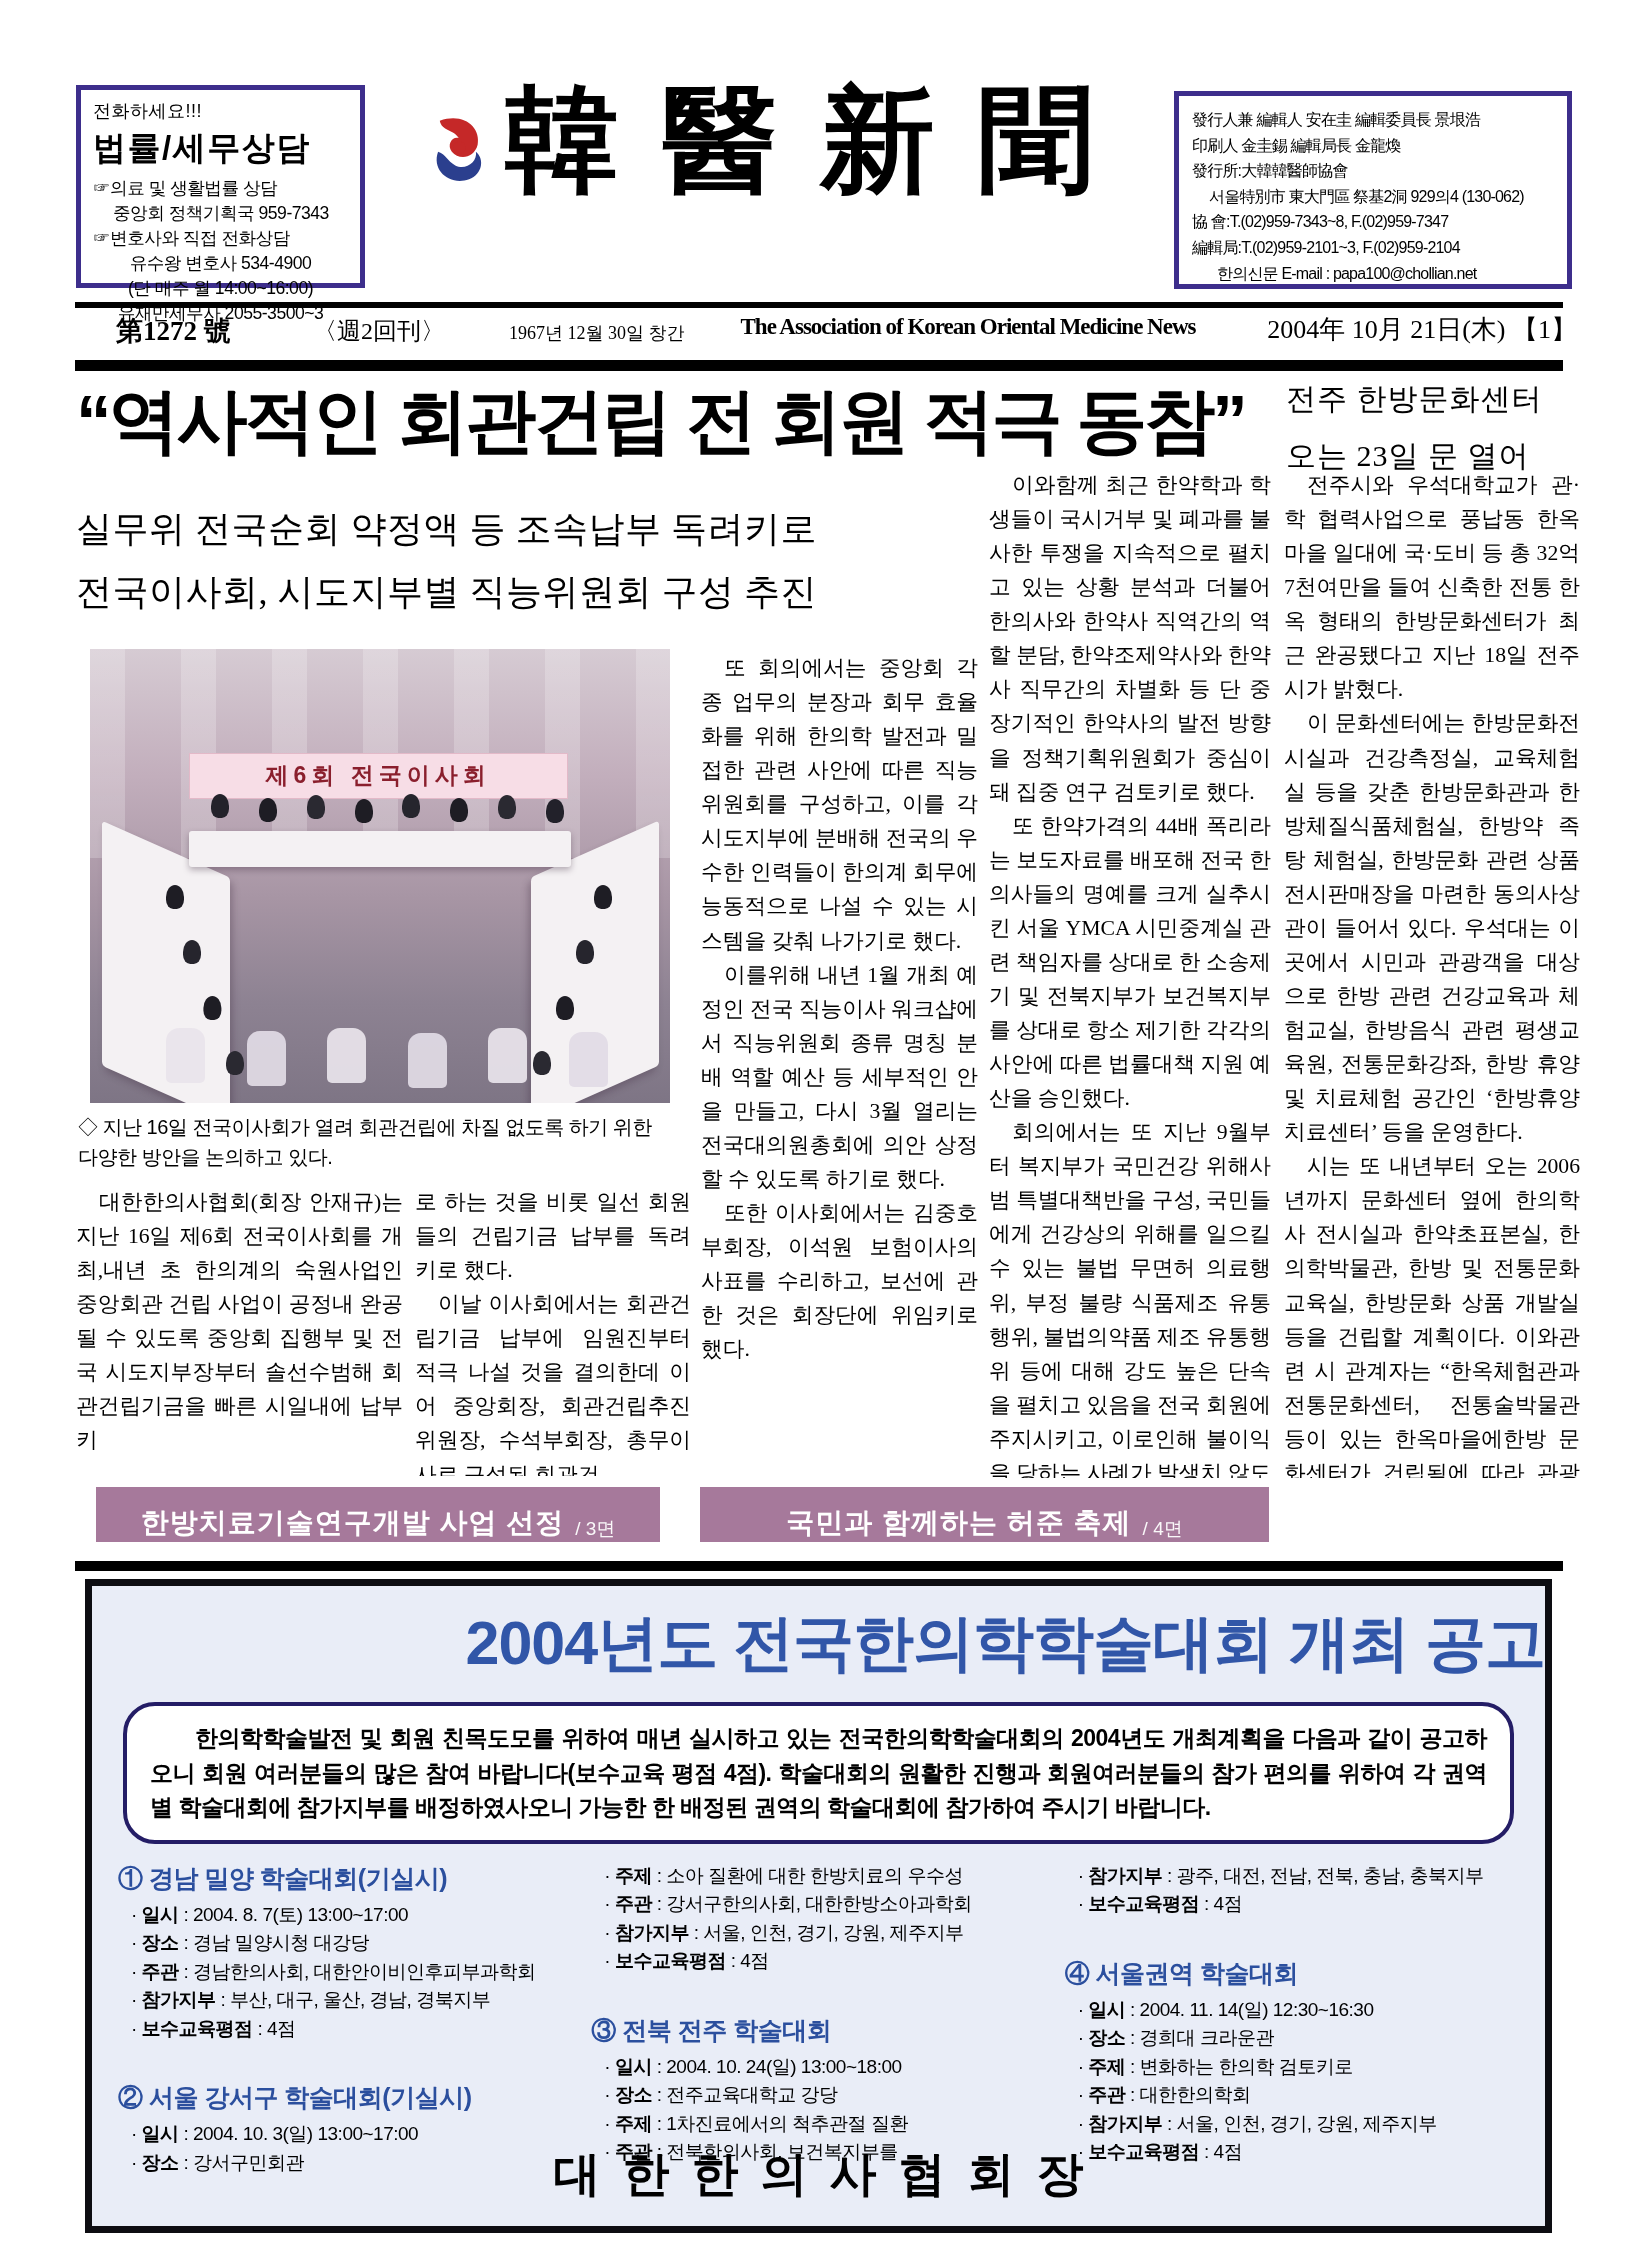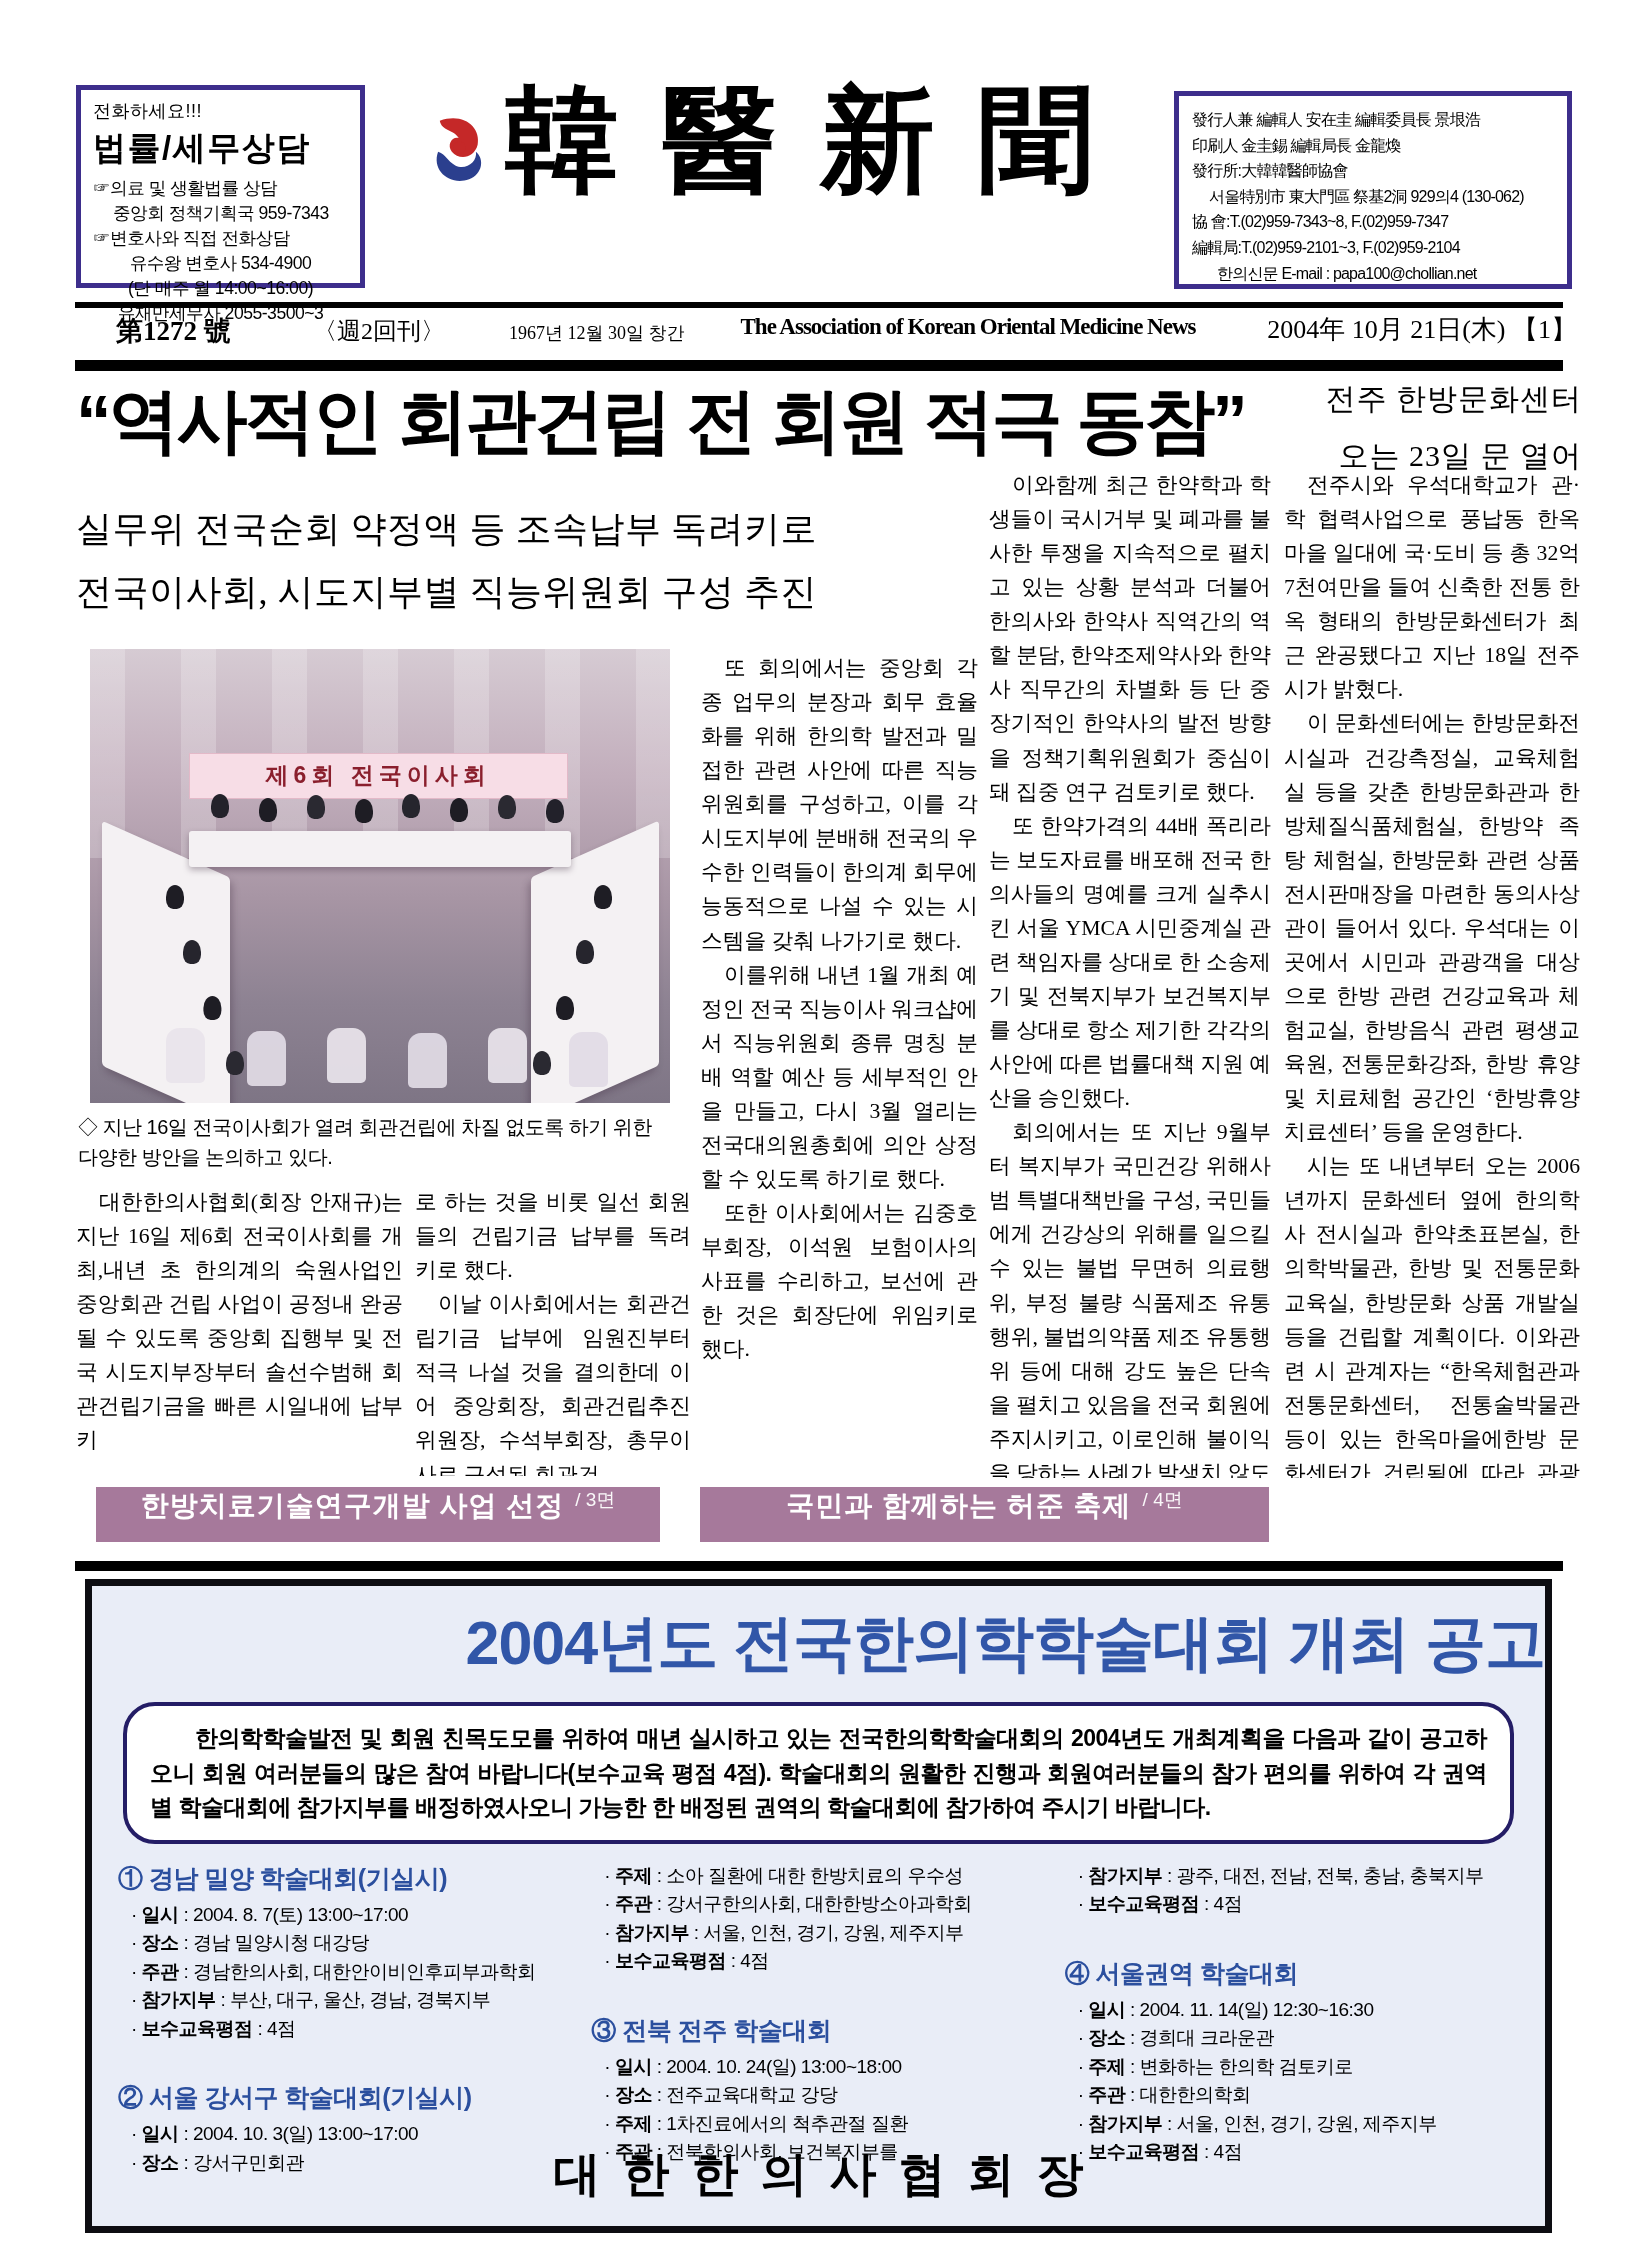--- a/index.html
+++ b/index.html
@@ -43,21 +43,21 @@
   .dl-freq{position:absolute;left:237px;top:5px;font-size:24px;}
   .dl-founded{position:absolute;left:433px;top:11px;font-size:18px;}
   .dl-english{position:absolute;left:620px;top:4px;width:544px;text-align:center;
               font-size:23px;font-weight:bold;letter-spacing:-1px;}
   .dl-date{position:absolute;left:1179px;top:2px;width:322px;text-align:right;font-size:26px;}
 
   
   .headline{position:absolute;left:76px;top:374px;width:1209px;
         font-family:"Liberation Sans",sans-serif;font-weight:900;
         font-size:71px;letter-spacing:-3px;white-space:nowrap;}
-  .side-head{position:absolute;left:1286px;top:384px;width:296px;text-align:right;}
+  .side-head{position:absolute;left:1286px;top:384px;width:296px;text-align:left;}
   .side-head div{font-size:30px;letter-spacing:1px;line-height:1.0;margin-bottom:27px;white-space:nowrap;}
   .subhead{position:absolute;left:76px;font-size:36px;letter-spacing:0.5px;white-space:nowrap;}
   .subhead1{top:505px;}
   .subhead2{top:568px;}
 
   
   .photo{position:absolute;left:90px;top:649px;width:580px;height:454px;overflow:hidden;
         background:linear-gradient(180deg,#d6cbd3 0%,#c2aebc 28%,#a795a4 55%,#8d8292 78%,#7e7585 100%);}
   .photo-arches{position:absolute;left:0;top:0;width:100%;height:46%;
         background:repeating-linear-gradient(90deg,rgba(255,255,255,.22) 0 35px,rgba(0,0,0,0) 35px 91px);}
@@ -89,21 +89,21 @@
   .col p{margin:0;text-indent:23px;}
   .col p.flush{text-indent:0;}
   .c1{left:76px;top:1185px;width:327px;height:291px;}
   .c2{left:415px;top:1185px;width:276px;height:291px;}
   .c3{left:701px;top:651px;width:277px;height:826px;}
   .c4{left:989px;top:468px;width:282px;height:1010px;}
   .c5{left:1284px;top:468px;width:296px;height:1010px;}
 
   
   .banner{position:absolute;top:1487px;height:55px;background:#a6799b;color:#fff;
-        display:flex;align-items:flex-start;justify-content:center;
+        display:flex;align-items:flex-end;justify-content:center;
         font-family:"Liberation Sans",sans-serif;white-space:nowrap;}
   .banner .btext{font-size:28px;font-weight:900;letter-spacing:1px;}
   .banner .bpage{font-size:19px;margin-left:11px;opacity:.95;}
   .banner1{left:96px;width:564px;}
   .banner2{left:700px;width:569px;}
 
   
   .announce{position:absolute;left:85px;top:1579px;width:1467px;height:654px;
         border:7px solid #0d0d12;box-sizing:border-box;background:#e9edf7;}
   .an-title{margin-top:17px;text-align:right;color:#3156a8;

